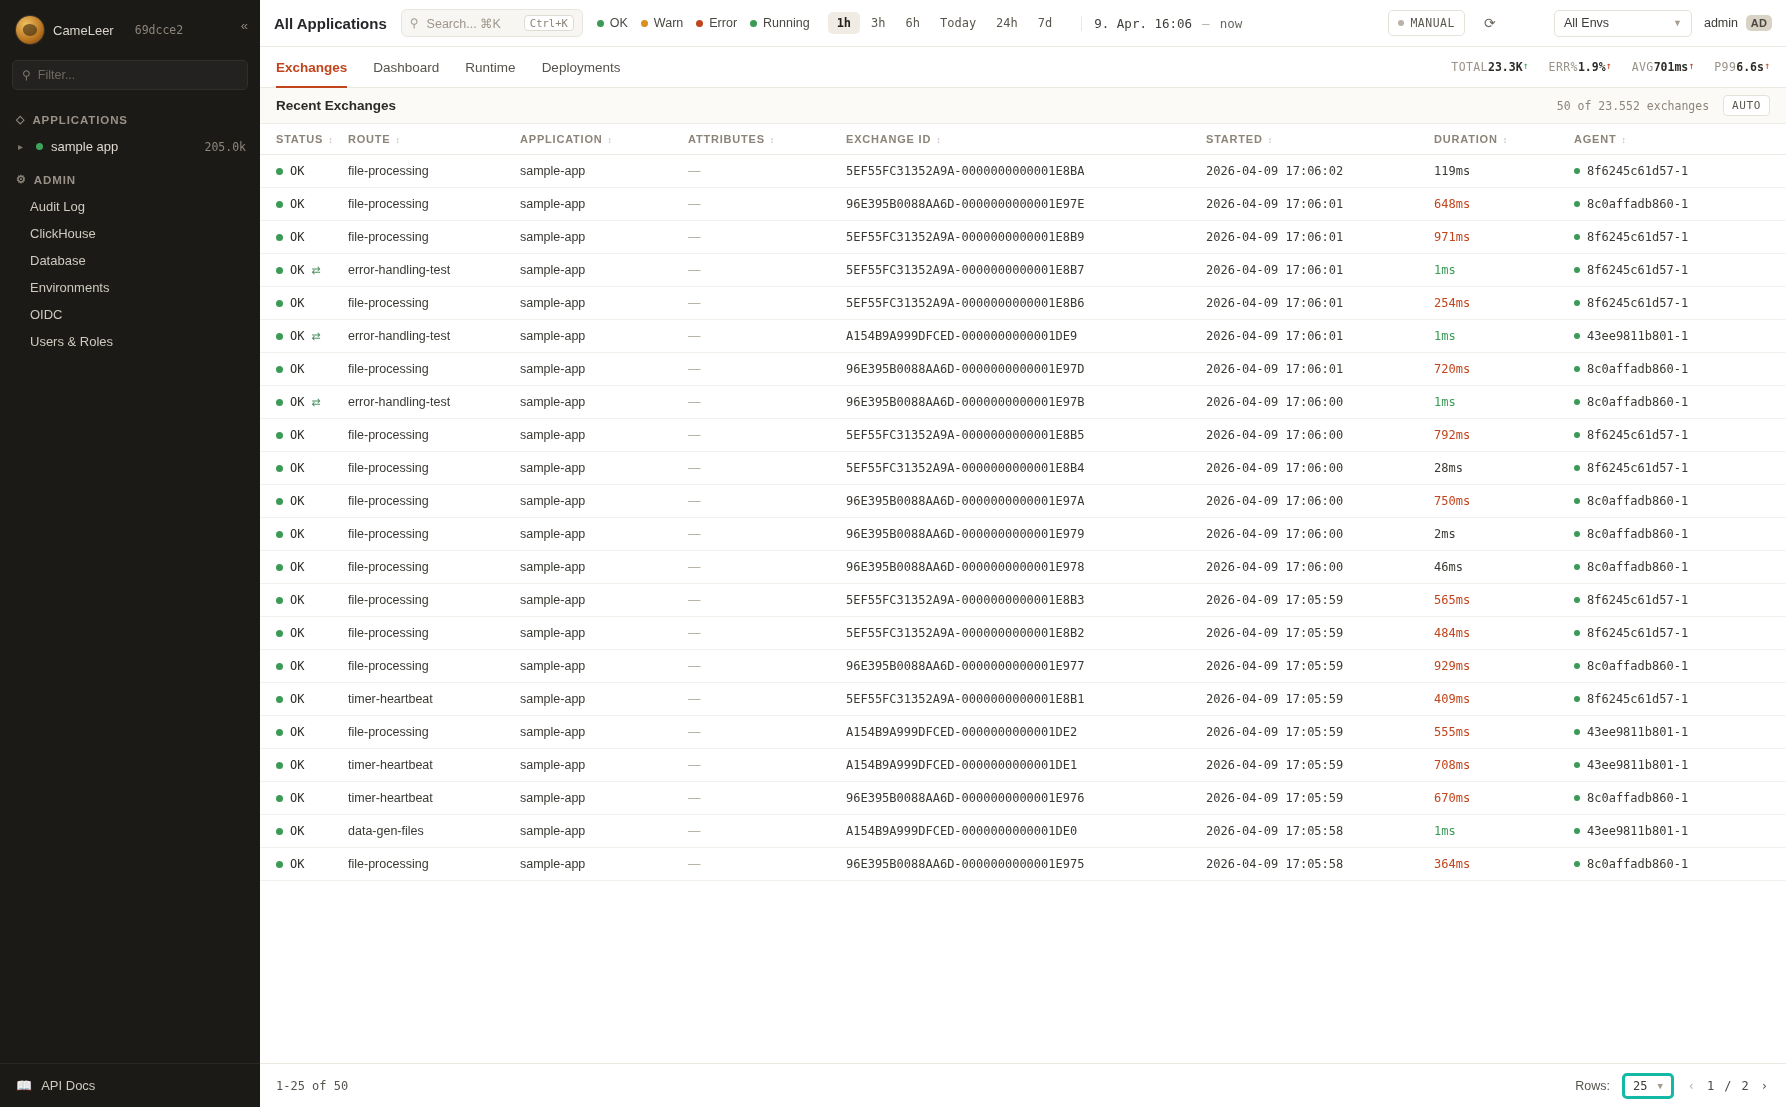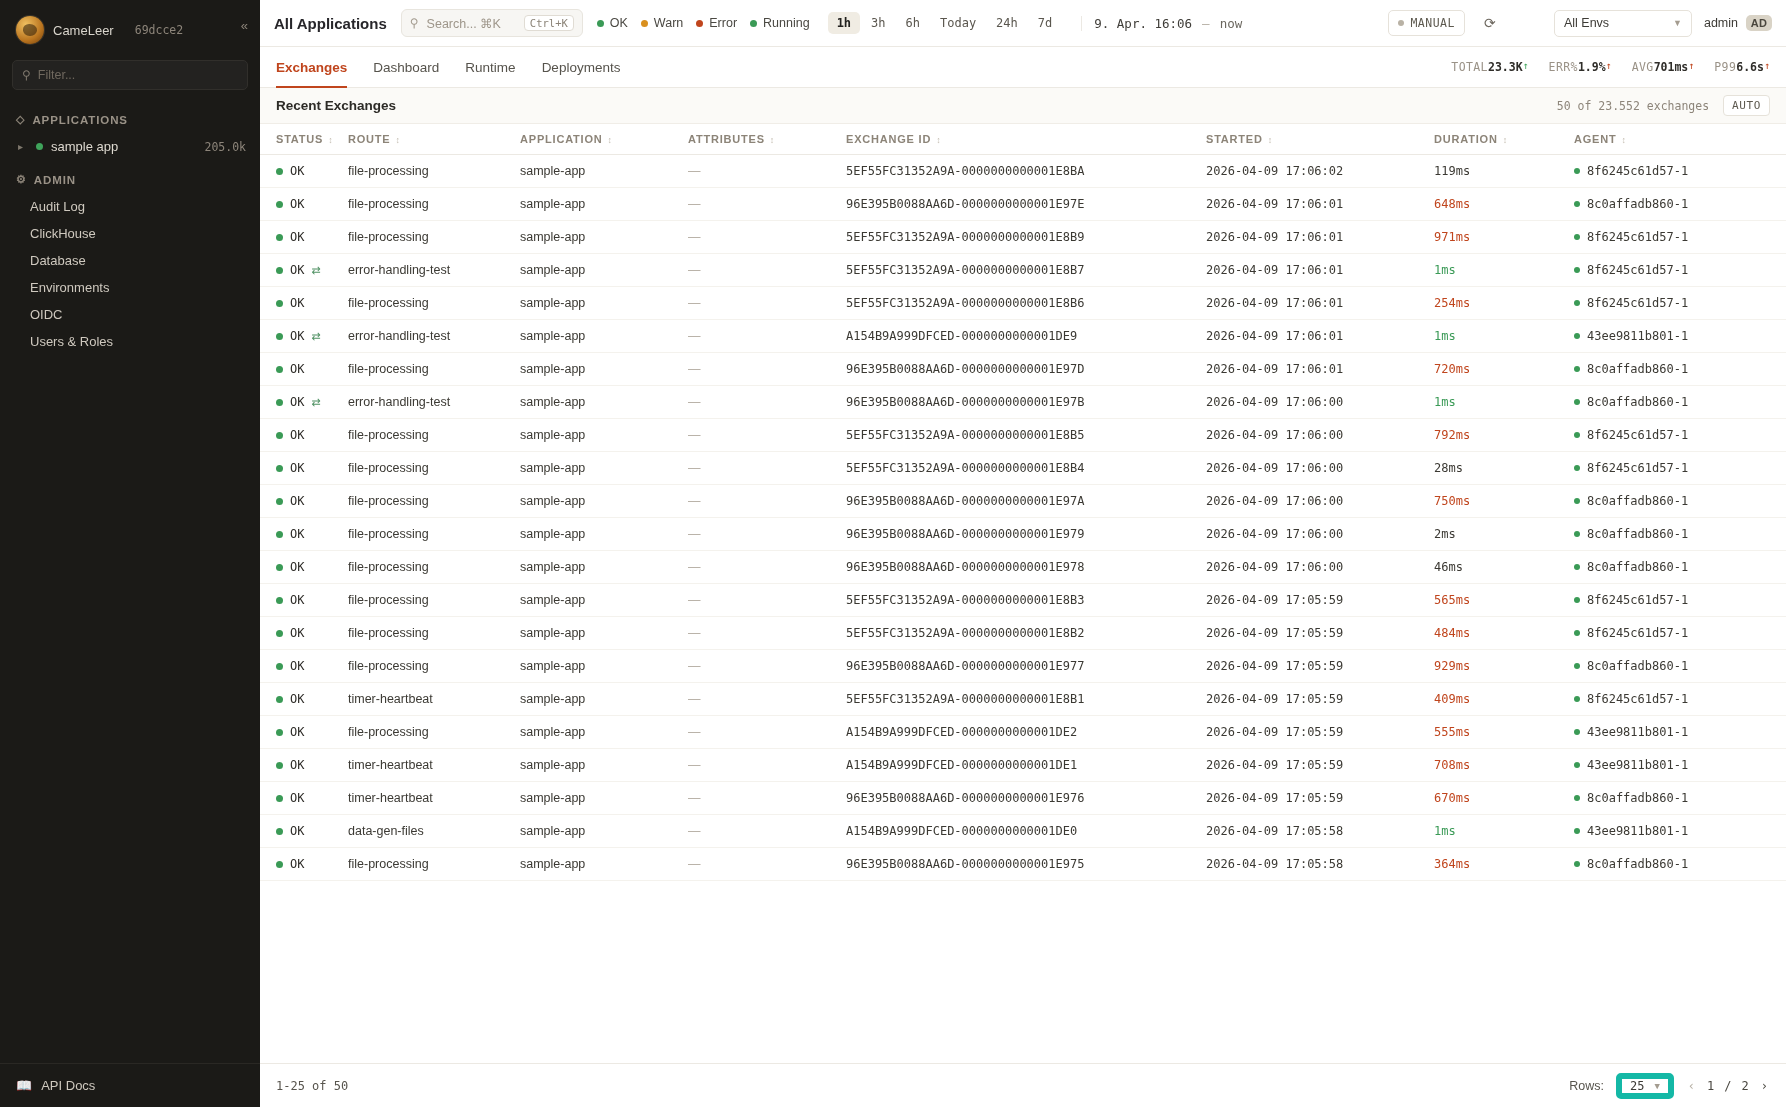--- a/index.html
+++ b/index.html
@@ -200,21 +200,21 @@
 
   
   .footer {
     height: 44px; flex: 0 0 44px; display: flex; align-items: center;
     padding: 0 16px; border-top: 1px solid #ece9e3; background: #fff;
     font-size: 12.5px; color: #57544d;
   }
   .footer .mono { font-size: 12px; }
   .foot-right { margin-left: auto; display: flex; align-items: center; gap: 12px; }
   .rows-sel {
-    display: flex; align-items: center; gap: 10px; border: 6px solid #14b8a6;
+    display: flex; align-items: center; gap: 10px; border: 3px solid #14b8a6;
     border-radius: 5px; height: 26px; padding: 0 8px; background: #fff; cursor: pointer;
     font-family: "DejaVu Sans Mono", monospace; font-size: 12px; color: #3d3b36;
   }
   .rows-sel .cv { color: #a49c90; font-size: 9px; }
   .pager { display: flex; align-items: center; gap: 10px; font-family: "DejaVu Sans Mono", monospace; font-size: 12px; color: #4a4841; }
   .pg-btn { color: #b4ada1; cursor: pointer; padding: 0 2px; }
   .pg-btn.on { color: #4a4841; }
 </style>
 </head>
 <body>

